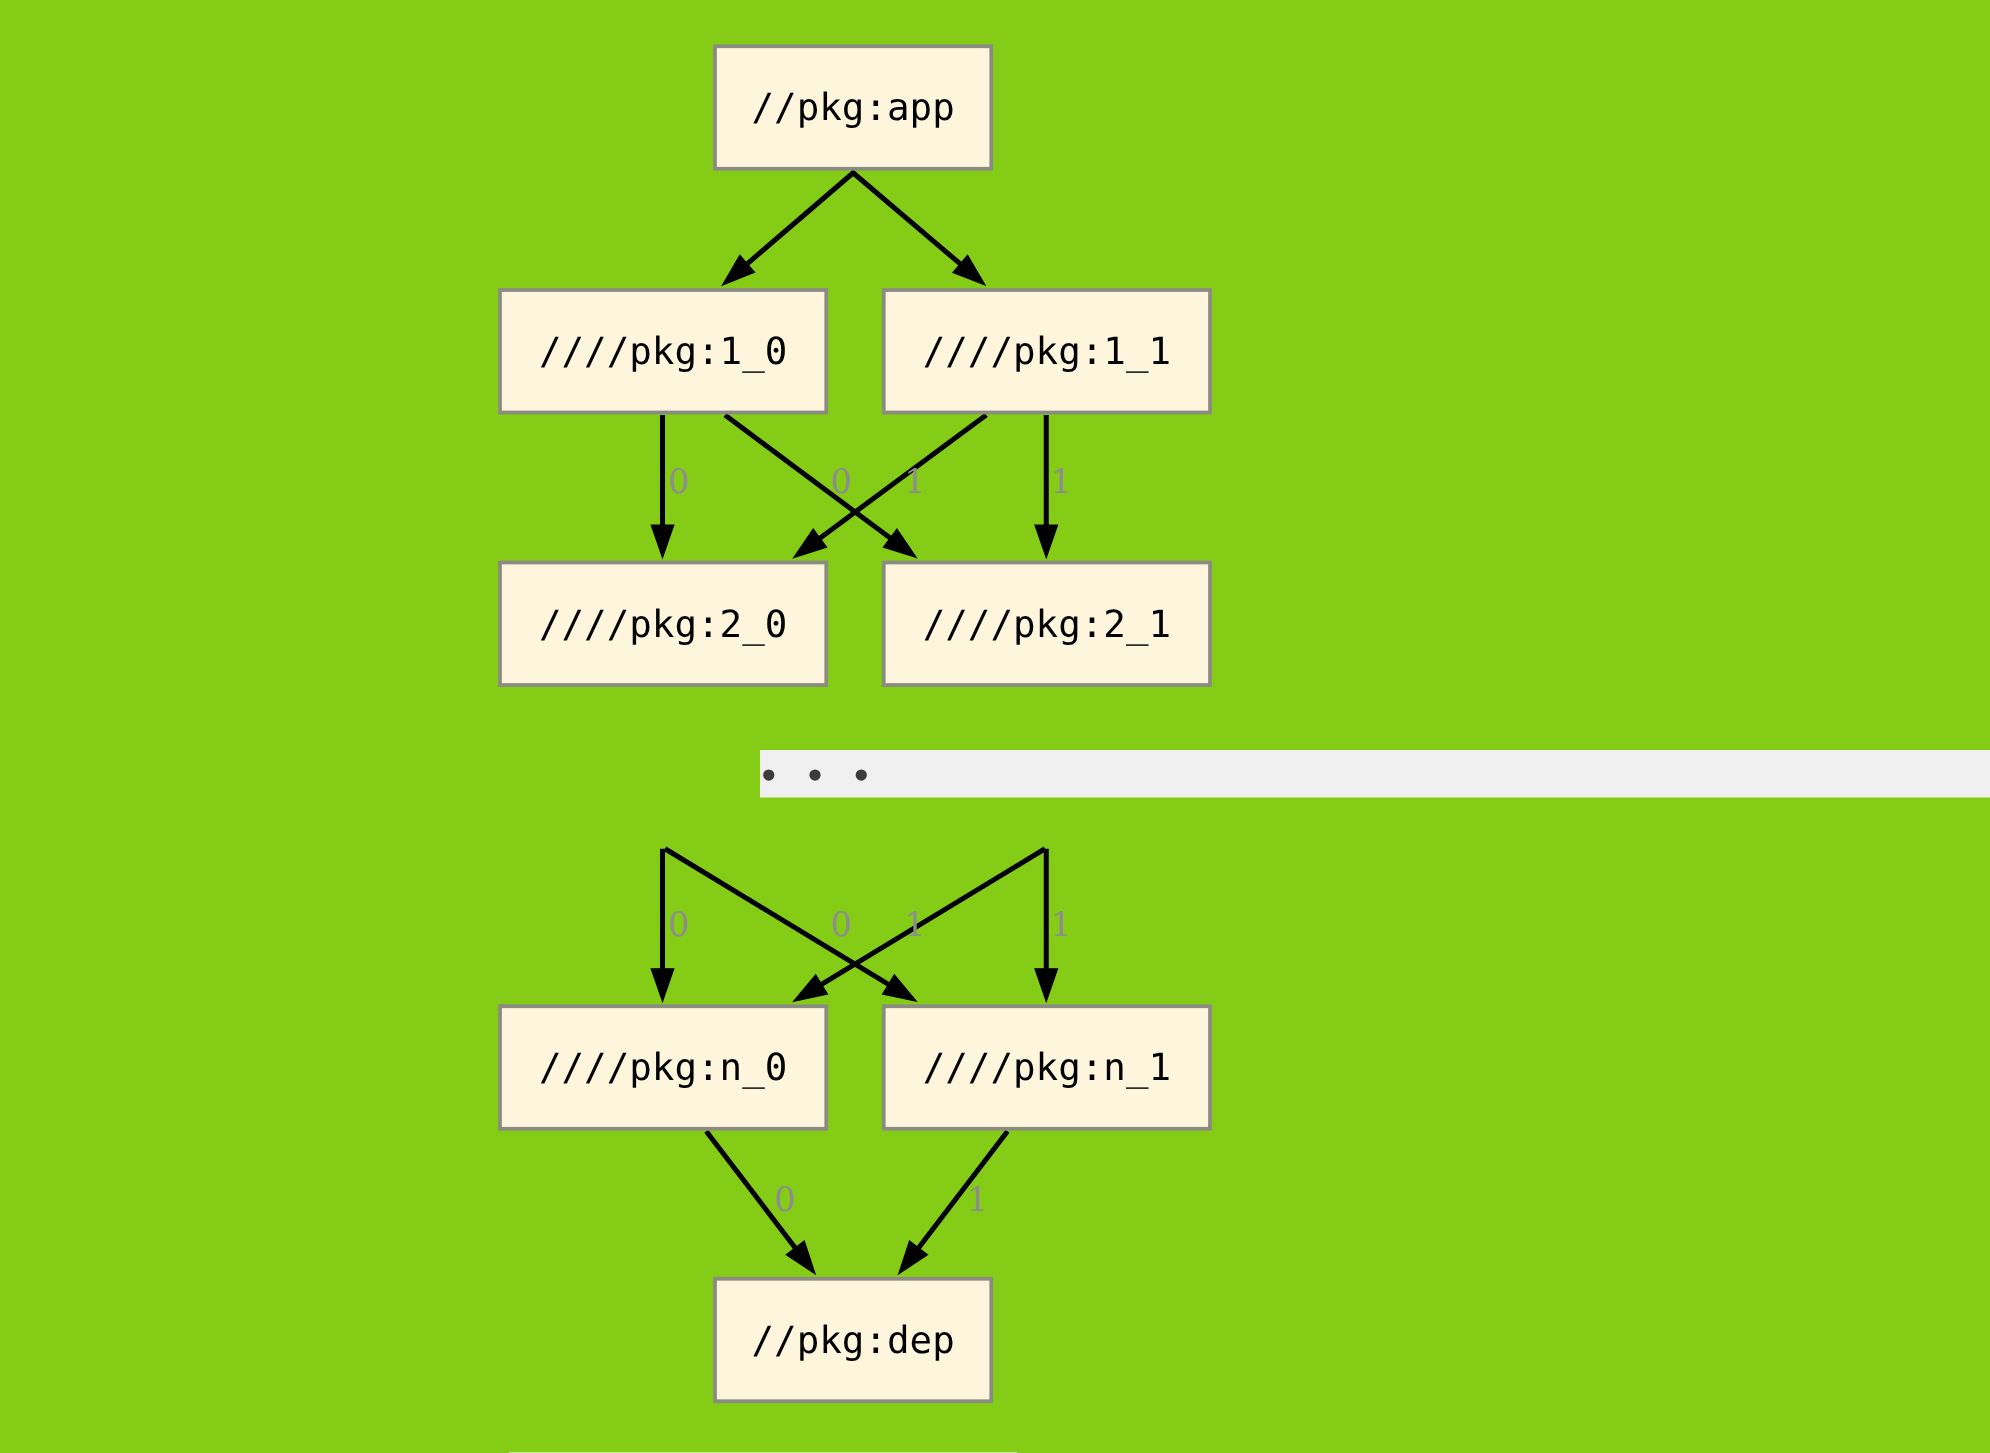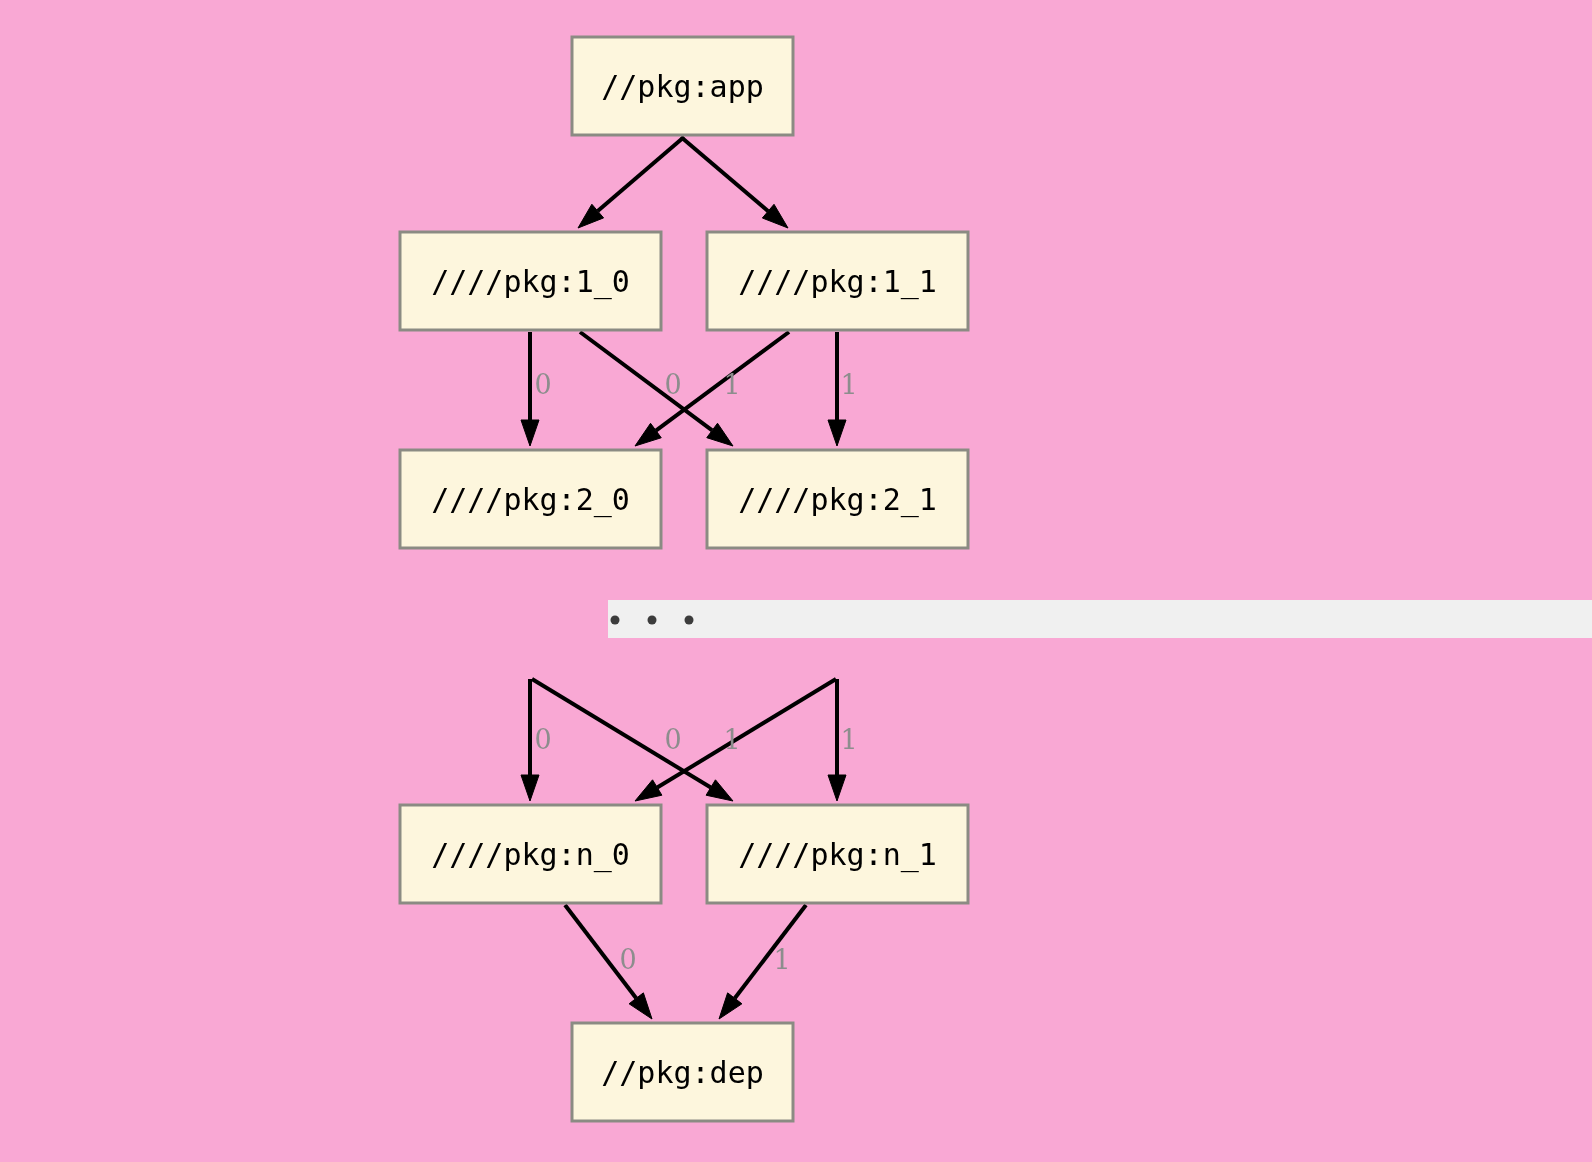--- a/index.html
+++ b/index.html
@@ -4,21 +4,21 @@
 <style>
   html, body {
     margin: 0;
     padding: 0;
     background: #ffffff;
   }
   #canvas {
     position: relative;
     width: 1592px;
     height: 1162px;
-    background: #f9a8d4;
+    background: #84cc16;
     overflow: hidden;
     font-family: "DejaVu Sans Mono", monospace;
   }
   svg.graph {
     position: absolute;
     left: 0;
     top: 0;
     width: 1592px;
     height: 1162px;
   }

